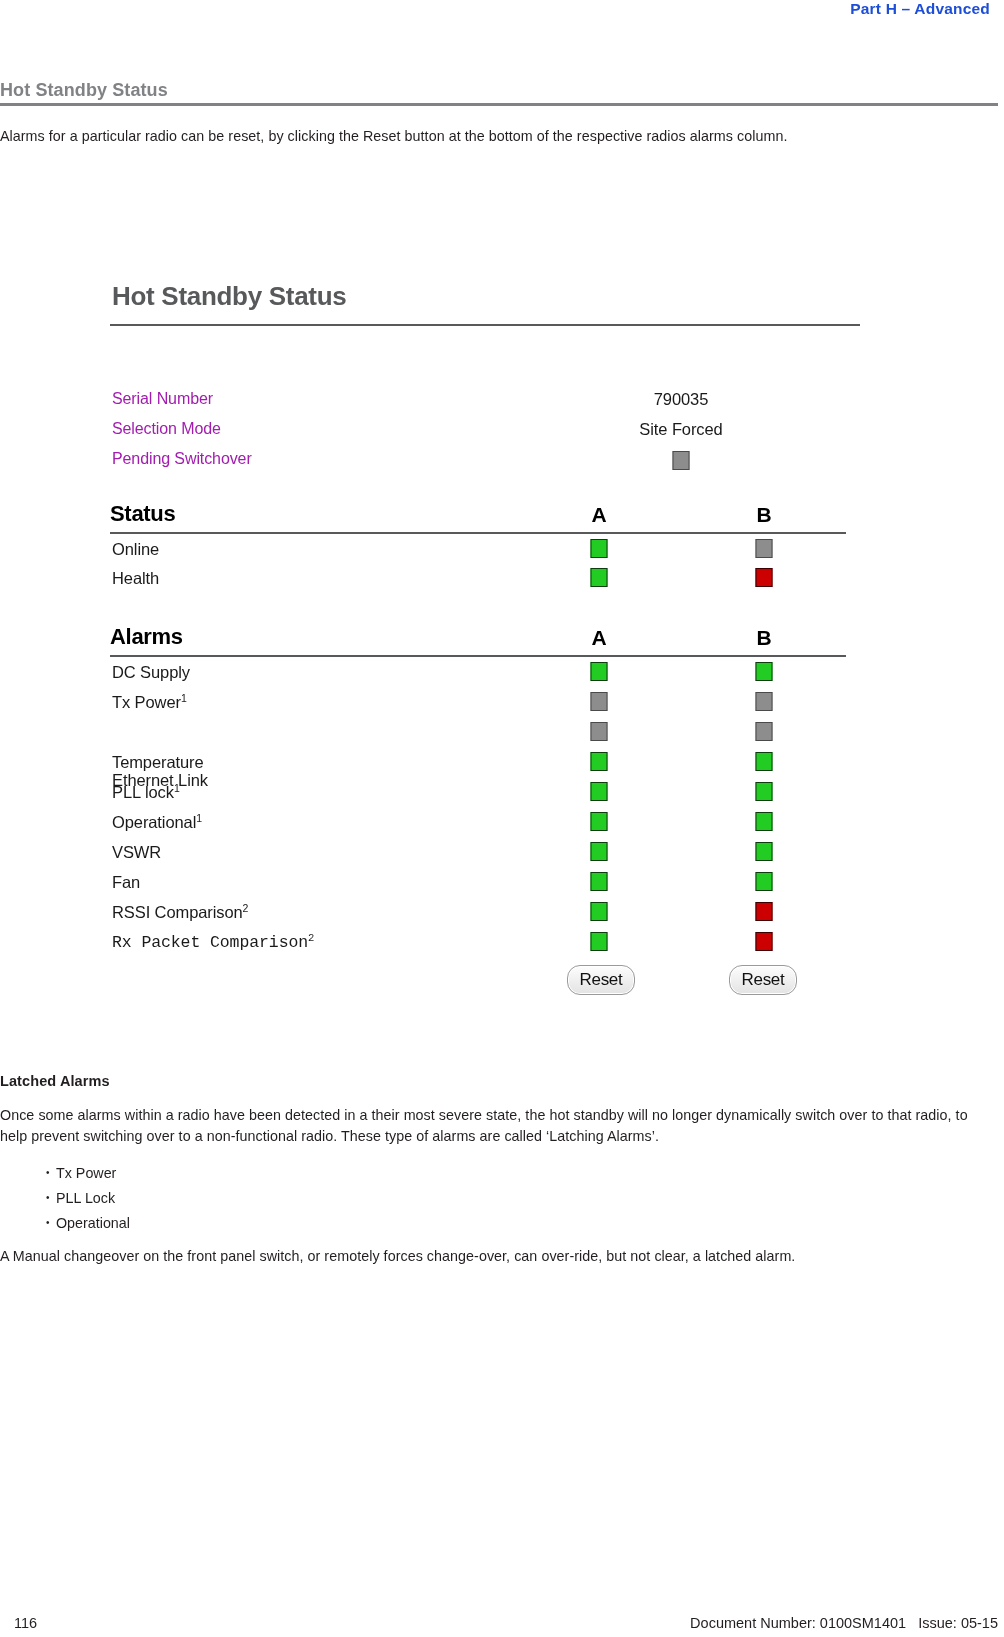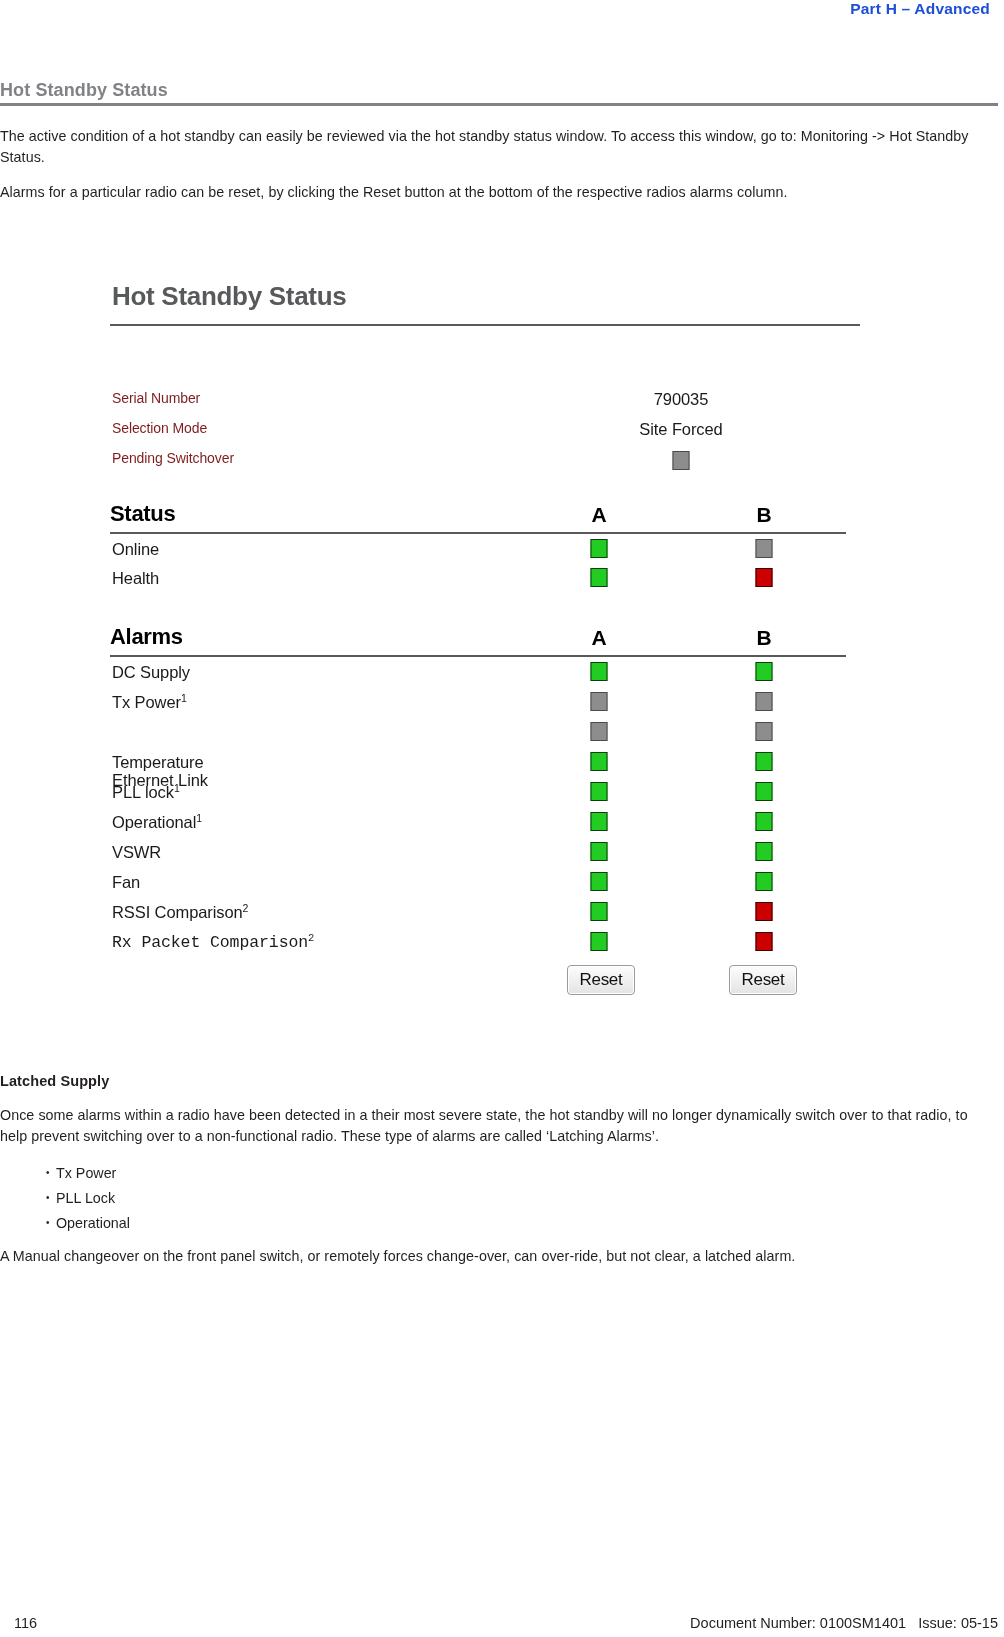--- a/index.html
+++ b/index.html
@@ -118,22 +118,22 @@
     top: 56px;
     width: 750px;
     height: 2px;
     background: #58595b;
   }
 
   
   .info-row {
     position: absolute;
     left: 14px;
-    font-size: 14px;
-    color: #7f1d1d;
+    font-size: 16px;
+    color: #a21caf;
     letter-spacing: -0.1px;
   }
   .info-val {
     position: absolute;
     font-size: 16.5px;
     color: #1a1a1a;
     letter-spacing: -0.1px;
     text-align: center;
     transform: translateX(-50%);
   }
@@ -189,21 +189,21 @@
   .led.red     { background: #cc0000; border-color: #3d0000; }
 
   
   .reset-btn {
     position: absolute;
     width: 66px;
     height: 28px;
     transform: translateX(-50%);
     background: linear-gradient(#fdfdfd, #e3e3e3);
     border: 1px solid #9a9a9a;
-    border-radius: 4px;
+    border-radius: 13px;
     box-shadow: inset 0 0 0 1px #ffffff;
     font-size: 17px;
     color: #111;
     display: flex;
     align-items: center;
     justify-content: center;
     letter-spacing: -0.3px;
     cursor: pointer;
   }
 
@@ -262,21 +262,20 @@
 <body>
 
 <div class="page-header">Part H – Advanced</div>
 
 <div class="section-title-wrap">
   <div class="section-title">Hot Standby Status</div>
   <div class="section-rule"></div>
 </div>
 
 <div class="content">
-  <p class="body">The active condition of a hot standby can easily be reviewed via the hot standby status window. To access this window, go to: Monitoring -&gt; Hot Standby Status.</p>
   <p class="body">Alarms for a particular radio can be reset, by clicking the Reset button at the bottom of the respective radios alarms column.</p>
 </div>
 
 <div class="figure">
 
   <div class="fig-title">Hot Standby Status</div>
   <div class="fig-title-rule"></div>
 
   <div class="info-row" style="top:122px;">Serial Number</div>
   <div class="info-val" style="top:122px; left:583px;">790035</div>
@@ -345,21 +344,21 @@
   <div class="led green" style="top:664px; left:501px;"></div>
   <div class="led red" style="top:664px; left:666px;"></div>
 
   <div class="reset-btn" style="top:697px; left:503px;">Reset</div>
   <div class="reset-btn" style="top:697px; left:665px;">Reset</div>
 
 
 </div>
 
 <div class="lower">
-  <h3 class="sub">Latched Supply</h3>
+  <h3 class="sub">Latched Alarms</h3>
   <p class="body">Once some alarms within a radio have been detected in a their most severe state, the hot standby will no longer dynamically switch over to that radio, to help prevent switching over to a non-functional radio. These type of alarms are called ‘Latching Alarms’.</p>
   <ul class="bullets">
     <li>Tx Power</li>
     <li>PLL Lock</li>
     <li>Operational</li>
   </ul>
   <p class="body">A Manual changeover on the front panel switch, or remotely forces change-over, can over-ride, but not clear, a latched alarm.</p>
 </div>
 
 <div class="footer">

